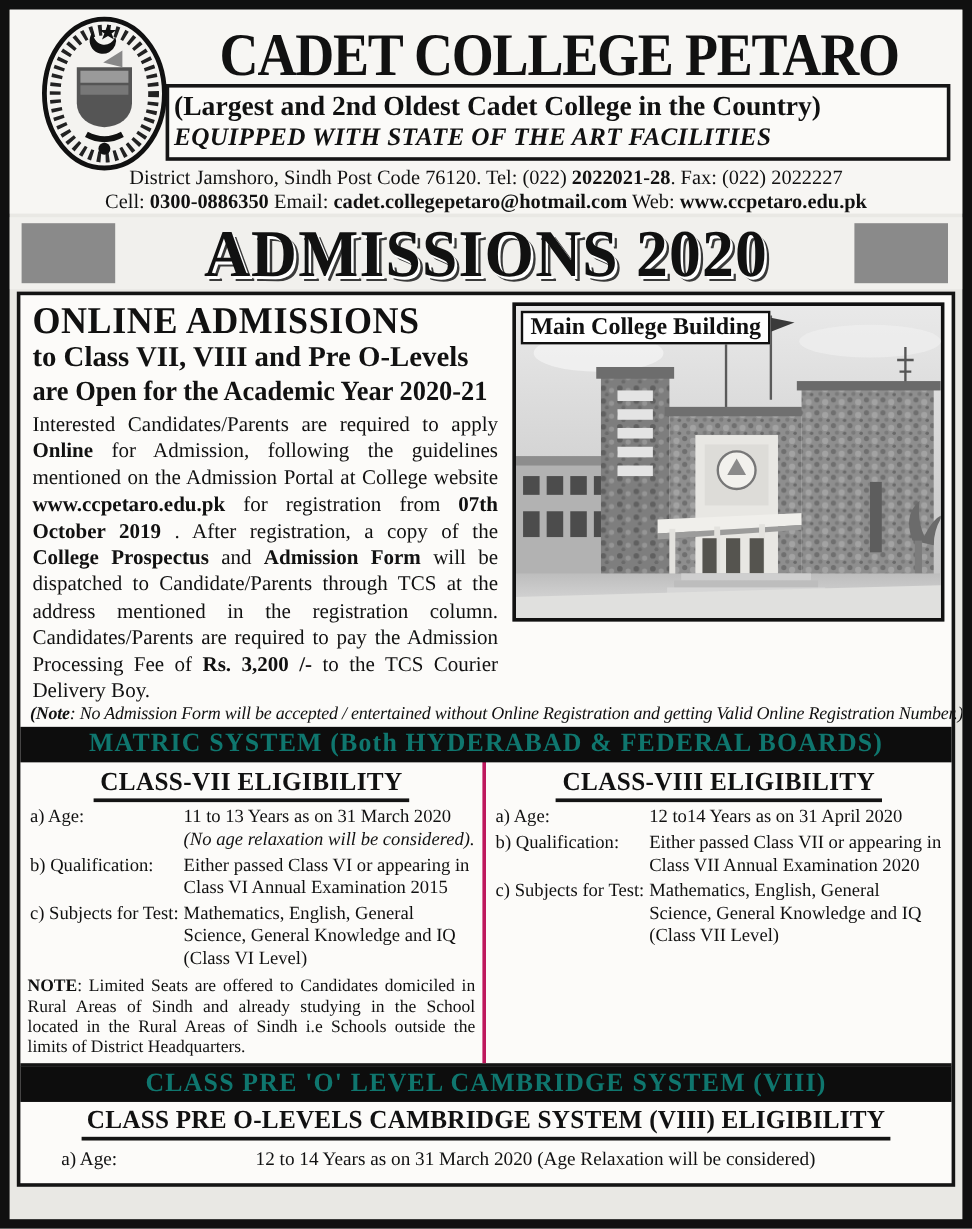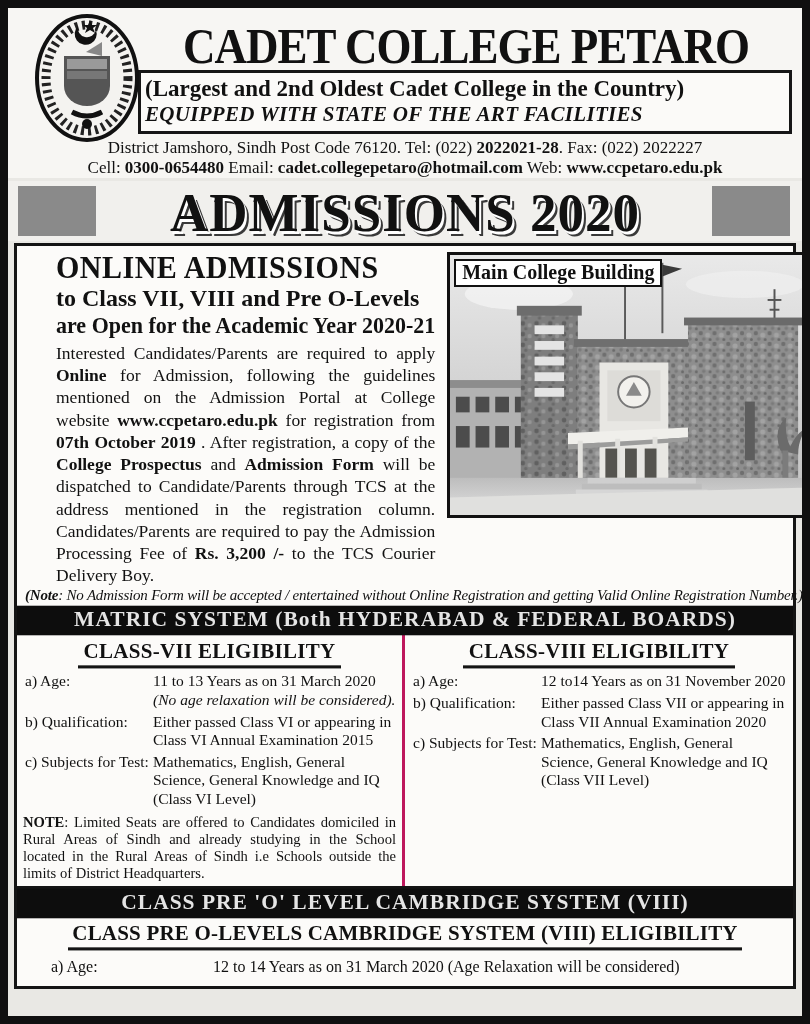--- a/index.html
+++ b/index.html
@@ -35,21 +35,21 @@
   .adm-text {
     position:absolute; left:0; right:0; top:0; text-align:center;
     font-size:53px; font-weight:900; letter-spacing:1px; transform:scaleY(1.05);
     transform-origin:top; white-space:nowrap;
     text-shadow:2px 2px 0 #ffffff, 4px 4px 0 #3a3a3a;
   }
 
   
   .content-box { margin:2px 6px 0 6px; border:3px solid #141414; background:#fcfbf9; }
 
-  .top-section { display:flex;margin-left:29px; }
+  .top-section { display:flex; }
   .left-col { flex:1 1 auto; padding:4px 8px 0 10px; }
   .online-h { font-size:30px; font-weight:900; letter-spacing:0.5px; transform:scaleY(1.05); transform-origin:left top; white-space:nowrap; }
   .online-s1 { font-size:24px; font-weight:700; margin-top:1px; white-space:nowrap; }
   .online-s2 { font-size:22px; font-weight:700; transform:scaleY(1.05); transform-origin:left top; white-space:nowrap; }
   .online-para { font-size:17.5px; line-height:1.27; margin-top:4px; text-align:justify; }
 
   .photo-frame {
     flex:0 0 360px; width:360px; height:266px; margin:6px 6px 4px 4px;
     border:3px solid #111; position:relative; background:#cfcfcf;
   }
@@ -58,21 +58,21 @@
     border:2px solid #111; font-size:20px; font-weight:700; padding:0 6px 1px 6px;
   }
   .photo-frame svg { display:block; width:100%; height:100%; }
 
   .note-line {
     font-style:italic; font-size:15px; padding:1px 8px 2px 8px;
     white-space:nowrap; letter-spacing:-0.2px;
   }
 
   .black-banner {
-    background:#0d0d0d; color:#e5e5e5; text-align:center; font-weight:700;
+    background:#0d0d0d; color:#0f766e; text-align:center; font-weight:700;
     letter-spacing:1px; font-size:21.5px; padding:1px 0 3px 0; transform:scaleY(1.02);
   }
 
   
   .two-cols { display:flex; border-bottom:3px solid #141414; }
   .elig-col { width:50%; padding:2px 6px 4px 6px; }
   .elig-col.left { border-right:3px solid #be185d; }
   .elig-head { text-align:center; margin:2px 0 4px 0; }
   .elig-head span {
     display:inline-block; font-size:21px; font-weight:700; letter-spacing:0.3px;
@@ -112,21 +112,21 @@
       <path d="M52 40 l16 -10 v14 z" fill="#888"></path>
       <path d="M38 100 q15 8 30 0" fill="none" stroke="#111" stroke-width="5"></path>
       <circle cx="53" cy="112" r="5" fill="#111"></circle>
     </svg>
     <div class="college-title">CADET COLLEGE PETARO</div>
     <div class="slogan-box">
       <div class="slogan-1">(Largest and 2nd Oldest Cadet College in the Country)</div>
       <div class="slogan-2">EQUIPPED WITH STATE OF THE ART FACILITIES</div>
     </div>
     <div class="contact-1"><span>District Jamshoro, Sindh Post Code 76120. Tel: (022) </span><span class="b">2022021-28</span><span>. Fax: (022) 2022227</span></div>
-    <div class="contact-2"><span>Cell: </span><span class="b">0300-0654480</span><span> Email: </span><span class="b">cadet.collegepetaro@hotmail.com</span><span>   Web: </span><span class="b">www.ccpetaro.edu.pk</span></div>
+    <div class="contact-2"><span>Cell: </span><span class="b">0300-0886350</span><span> Email: </span><span class="b">cadet.collegepetaro@hotmail.com</span><span>   Web: </span><span class="b">www.ccpetaro.edu.pk</span></div>
   </div>
 
   <div class="adm-banner">
     <div class="gray-block left"></div>
     <div class="gray-block right"></div>
     <div class="adm-text">ADMISSIONS 2020</div>
   </div>
 
   <div class="content-box">
 
@@ -268,21 +268,21 @@
         <div class="col-note"><span class="b">NOTE</span><span>: Limited Seats are offered to Candidates domiciled in Rural Areas of Sindh and already studying in the School located in the Rural Areas of Sindh i.e Schools outside the limits of District Headquarters.</span></div>
       </div>
 
       <div class="elig-col">
         <div class="elig-head">
           <span>CLASS-VIII ELIGIBILITY</span>
         </div>
         <div class="elig-row">
           <div class="elig-label">a) Age:</div>
           <div class="elig-value">
-            <div>12 to14 Years as on 31 November 2020</div>
+            <div>12 to14 Years as on 31 April 2020</div>
           </div>
         </div>
         <div class="elig-row">
           <div class="elig-label">b) Qualification:</div>
           <div class="elig-value">Either passed Class VII or appearing in Class VII Annual Examination 2020</div>
         </div>
         <div class="elig-row">
           <div class="elig-label">c) Subjects for Test:</div>
           <div class="elig-value">Mathematics, English, General Science, General Knowledge and IQ (Class VII Level)</div>
         </div>

